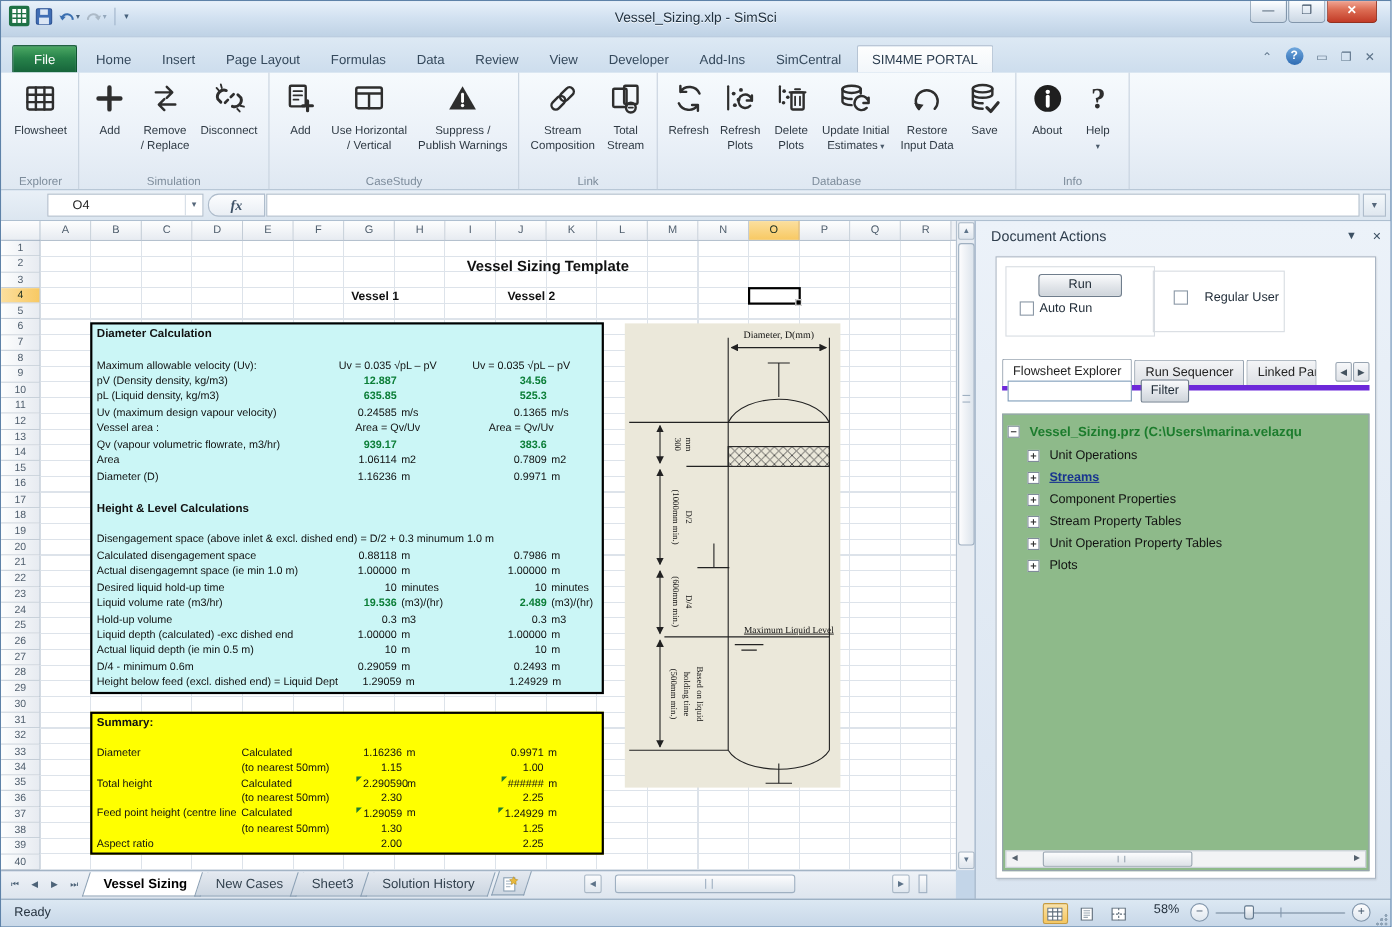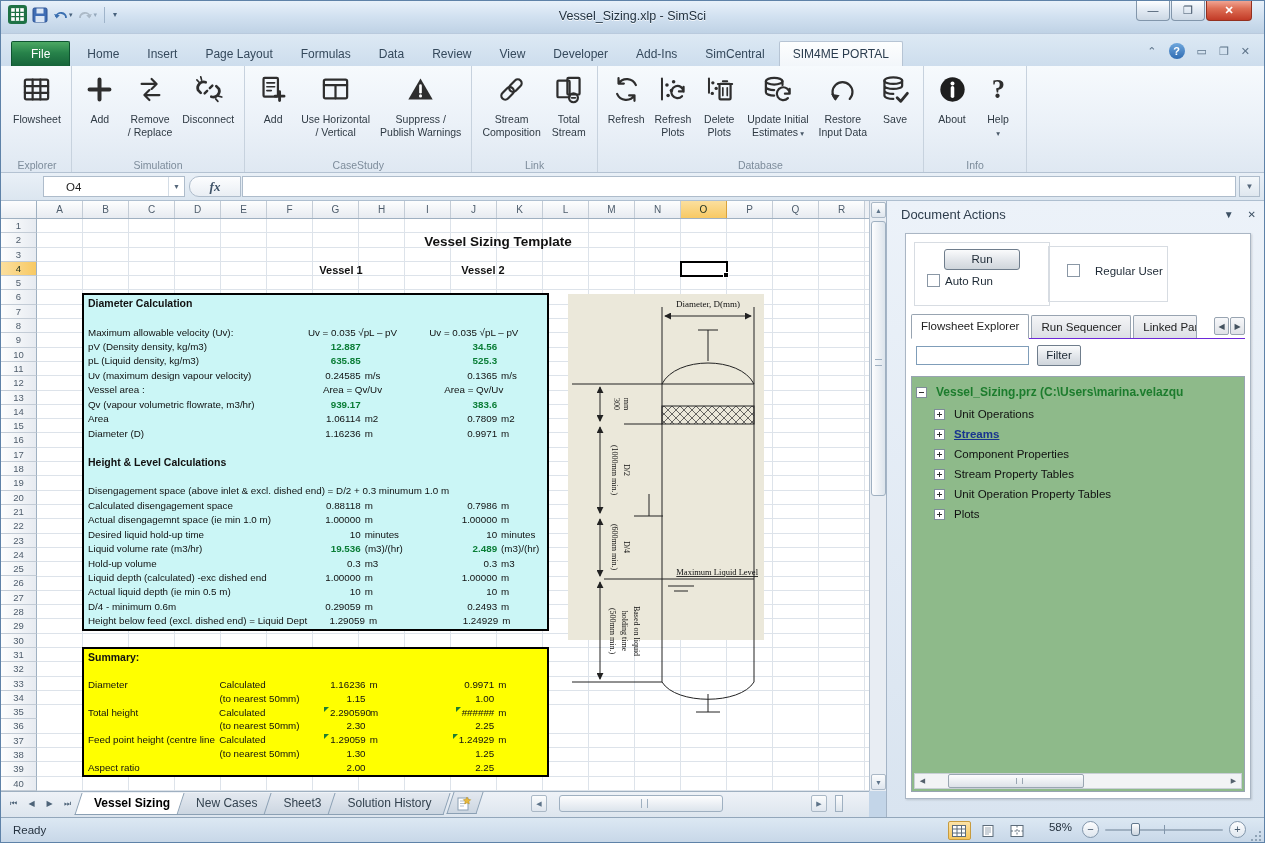--- a/index.html
+++ b/index.html
@@ -108,21 +108,21 @@
   .c-v1 { width:62px; text-align:right; } .c-u1 { width:45px; padding-left:4px; }
   .c-v2 { width:95px; text-align:right; } .c-u2 { width:47px; padding-left:4px; }
   .c-f1 { width:107px; text-align:center; } .c-f2 { width:142px; text-align:center; }
   .green { color:#0a7d36; font-weight:bold; }
   .s-label { width:135px; } .s-sub { width:108px; }
   .s-v1 { width:42px; text-align:right; } .s-u1 { width:40px; padding-left:4px; }
   .s-v2 { width:92px; text-align:right; } .s-u2 { width:50px; padding-left:4px; }
   .ftri { display:inline-block; width:0; height:0; border-top:5px solid #1e7d32;
     border-right:5px solid transparent; margin-right:1px; vertical-align:4px; }
 
-  .diagram { position:absolute; left:531px; top:75px; width:196px; height:346px; background:#ebe8da; }
+  .diagram { position:absolute; left:531px; top:75px; width:196px; height:422px; background:#ebe8da; }
 
   
   .vscroll { position:absolute; left:868px; top:200px; width:17px; height:590px;
     background:#e8edf3; border-left:1px solid #b5c2d0; }
   .vs-btn { position:absolute; left:1px; width:15px; height:16px; background:linear-gradient(#fbfcfd,#dfe6ee);
     border:1px solid #aab8c6; border-radius:2px; color:#5d7389; font-size:7px; text-align:center; line-height:15px; }
   .vs-thumb { position:absolute; left:1px; top:20px; width:15px; height:275px;
     background:linear-gradient(to right,#fdfdfe,#dce4ec); border:1px solid #9fb0c1; border-radius:3px; }
   .vs-thumb::after { content:''; position:absolute; left:3px; right:3px; top:50%; height:5px;
     border-top:1px solid #9fb0c1; border-bottom:1px solid #9fb0c1; }
@@ -165,22 +165,22 @@
   .gbox { position:absolute; border:1px solid #d7dce2; }
   .gb1 { left:8px; top:8px; width:136px; height:64px; }
   .gb2 { left:142px; top:12px; width:120px; height:56px; }
   .run-btn { margin:6px auto 4px; width:76px; height:21px; border:1px solid #6f7d8c; border-radius:3px;
     background:linear-gradient(#fafbfc,#dfe3e8 60%,#cfd5db); font-size:11.5px; text-align:center;
     line-height:19px; color:#1d2935; }
   .chkrow { display:flex; align-items:center; gap:5px; font-size:11.5px; color:#1d2935;
     padding-left:12px; white-space:nowrap; }
   .gb2 .chkrow { margin-top:17px; padding-left:18px;gap:15px; }
   .chk { width:13px; height:13px; background:#fff; border:1px solid #8a97a5; flex:none; }
-  .da-tabs { position:absolute; left:5px; right:5px; top:80px; height:25px;
-    border-bottom:1px solid #6d28d9; display:flex; align-items:flex-end; }
+  .da-tabs { position:absolute; left:5px; right:5px; top:96px; height:25px;
+    border-bottom:5px solid #6d28d9; display:flex; align-items:flex-end; }
   .da-tab { height:23px; line-height:22px; padding:0 9px; font-size:11.5px; color:#222;
     border:1px solid #98a4b1; border-bottom:none; border-radius:2px 2px 0 0; margin-right:2px;
     background:linear-gradient(#f4f5f7,#dcdfe4); white-space:nowrap; overflow:hidden; }
   .da-tab.active { background:#fff; height:25px; margin-bottom:-1px; border-bottom:1px solid #fff; }
   .da-tab.clipped { max-width:64px; }
   .da-tabarrows { margin-left:auto; display:flex; gap:1px; padding-bottom:3px; }
   .da-tabarrows span { width:15px; height:18px; border:1px solid #98a4b1; border-radius:2px;
     background:linear-gradient(#f7f8fa,#dfe2e7); color:#44525f; font-size:8px; text-align:center; line-height:17px; }
   .da-filter-input { position:absolute; left:10px; top:112px; width:113px; height:19px;
     border:1px solid #7f9db9; background:#fff; }

